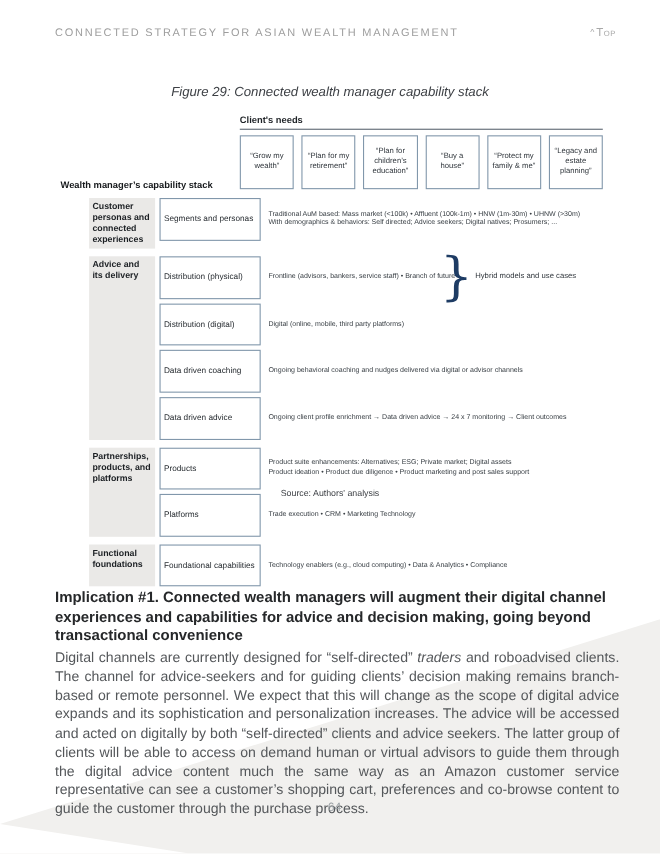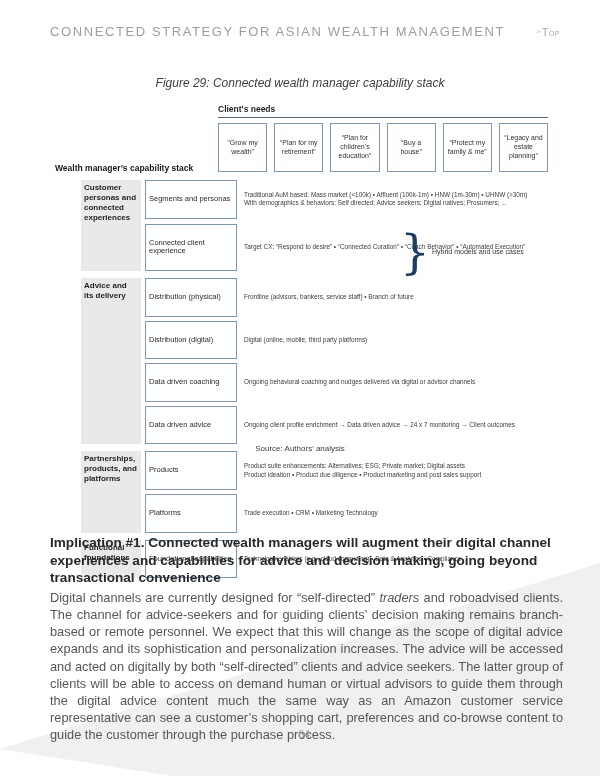--- a/index.html
+++ b/index.html
@@ -12,21 +12,21 @@
   #watermark {
     position:absolute; left:0; top:0; width:600px; height:776px;
     background:#f1f0ee; z-index:0;
     clip-path: polygon(0px 749px, 600px 563px, 600px 776px, 172px 776px);
   }
   #content { position:absolute; inset:0; z-index:1; }
 
   
   .hdr { position:absolute; top:24px; left:50px; right:40px;
          display:flex; justify-content:space-between; align-items:baseline; }
-  .hdr-title { font-size:13px; letter-spacing:1.6px; color:#9d9d9d; }
+  .hdr-title { font-size:10px; letter-spacing:1.6px; color:#9d9d9d; }
   .top-link { font-size:9px; color:#a8a8a8; text-decoration:none; letter-spacing:0.5px; }
   .top-link .caret { font-size:8px; position:relative; top:-1px; margin-right:1px; }
   .top-link .sc { font-variant:small-caps; font-size:10.5px; }
 
   
   .fig-caption { position:absolute; top:76px; left:0; width:600px;
     text-align:center; font-style:italic; font-size:12px; color:#3d4045; }
 
   
   #figure { position:absolute; top:100px; left:0; width:600px; height:360px; }
@@ -111,24 +111,20 @@
       <div class="section">
         <div class="sec-label">Customer personas and connected experiences</div>
         <div class="rows">
           <div class="cap-row">
             <div class="cap-box tall">Segments and personas</div>
             <div class="desc">
               <div>Traditional AuM based:  Mass market (&lt;100k) • Affluent  (100k-1m) • HNW  (1m-30m) • UHNW  (&gt;30m)</div>
               <div>With demographics &amp; behaviors:  Self directed; Advice seekers;  Digital natives;  Prosumers;  ...</div>
             </div>
           </div>
-          <div class="cap-row">
-            <div class="cap-box tall">Connected client experience</div>
-            <div class="desc">Target CX:  “Respond to desire” • “Connected Curation” • “Coach Behavior” • “Automated Execution”</div>
-          </div>
         </div>
       </div>
 
       <div class="section">
         <div class="sec-label">Advice and its delivery</div>
         <div class="rows tight">
           <div class="cap-row">
             <div class="cap-box">Distribution (physical)</div>
             <div class="desc">Frontline (advisors, bankers, service staff) • Branch of future</div>
           </div>

